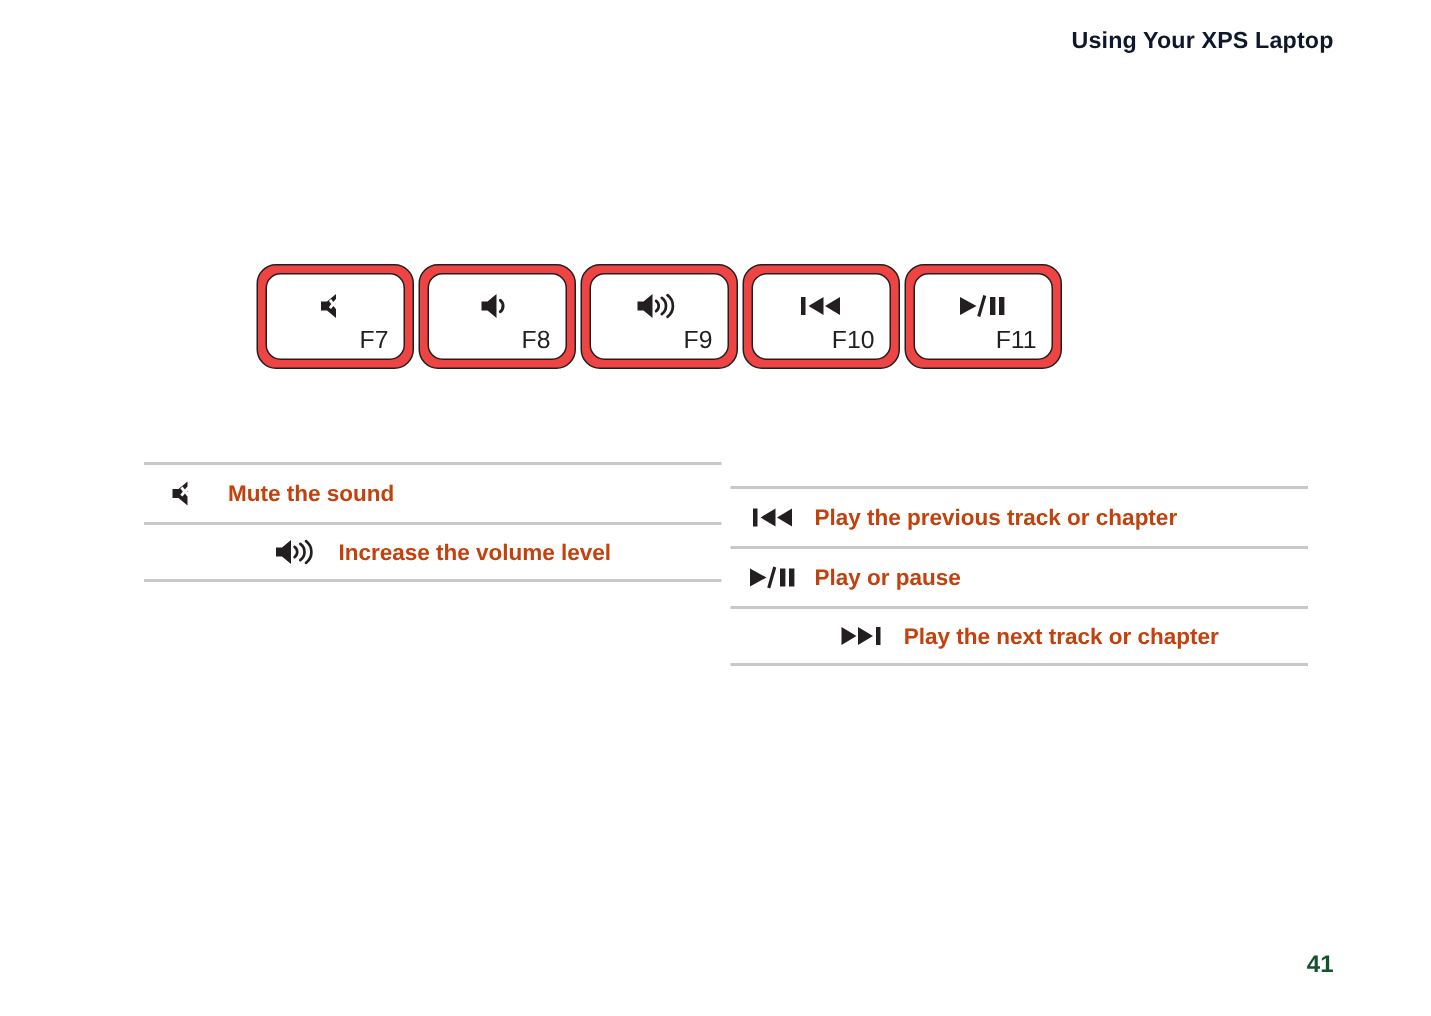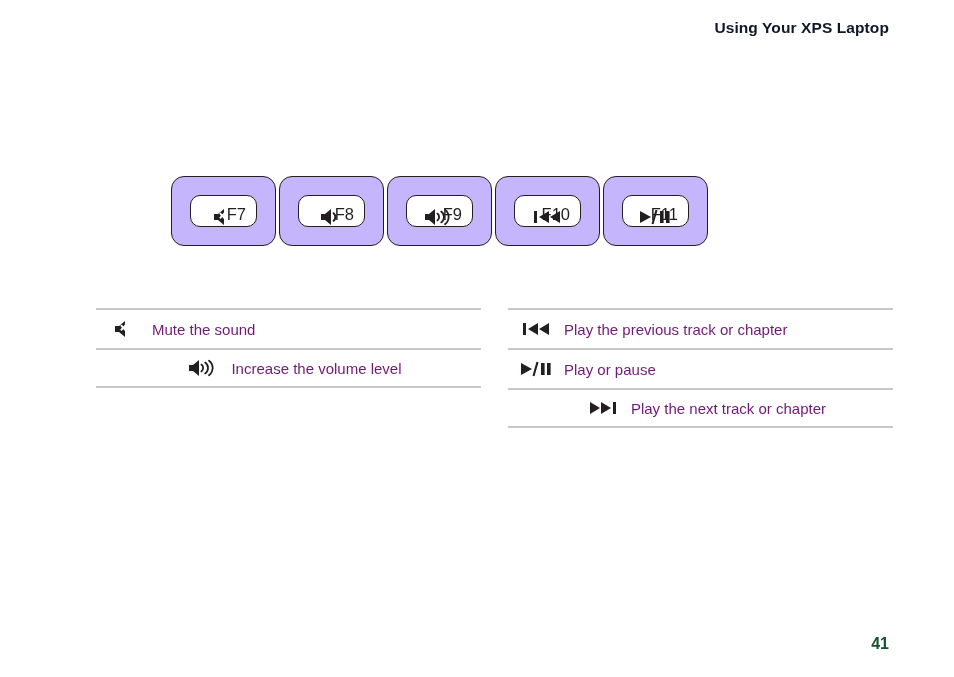--- a/index.html
+++ b/index.html
@@ -34,23 +34,23 @@
     top: 176px;
     left: 171px;
     display: flex;
     gap: 3px;
   }
   .keycap {
     width: 105px;
     height: 70px;
     border: 1.6px solid #231f20;
     border-radius: 13px;
-    padding: 18px;
-    box-sizing: border-box;
-    background: #c4b5fd;
+    padding: 5px;
+    box-sizing: border-box;
+    background: #ef4444;
   }
   .keycap-inner {
     width: 100%;
     height: 100%;
     border: 1.3px solid #231f20;
     border-radius: 10px;
     box-sizing: border-box;
     position: relative;
     background: #ffffff;
   }
@@ -72,21 +72,21 @@
     color: #231f20;
     line-height: 1;
   }
 
   
   .legend {
     position: absolute;
     top: 308px;
   }
   .legend-left  { left: 96px;  width: 385px; }
-  .legend-right { left: 508px; width: 385px; }
+  .legend-right { left: 487px; width: 385px; margin-top: 16px; }
 
   .legend-row {
     display: flex;
     align-items: center;
     height: 40px;
     border-top: 2px solid #c7c8ca;
     box-sizing: border-box;
   }
   .legend-row.last {
     border-bottom: 2px solid #c7c8ca;
@@ -96,22 +96,23 @@
     width: 56px;
     flex: 0 0 56px;
     display: flex;
     align-items: center;
     justify-content: center;
     padding-left: 2px;
     box-sizing: border-box;
   }
   .legend-text {
     font-size: 15px;
-    color: #701a75;
+    color: #c2410c;
     white-space: nowrap;
+    font-weight: bold;
   }
 
   
   .page-number {
     position: absolute;
     bottom: 24px;
     right: 65px;
     font-size: 16px;
     font-weight: bold;
     color: #14532d;

